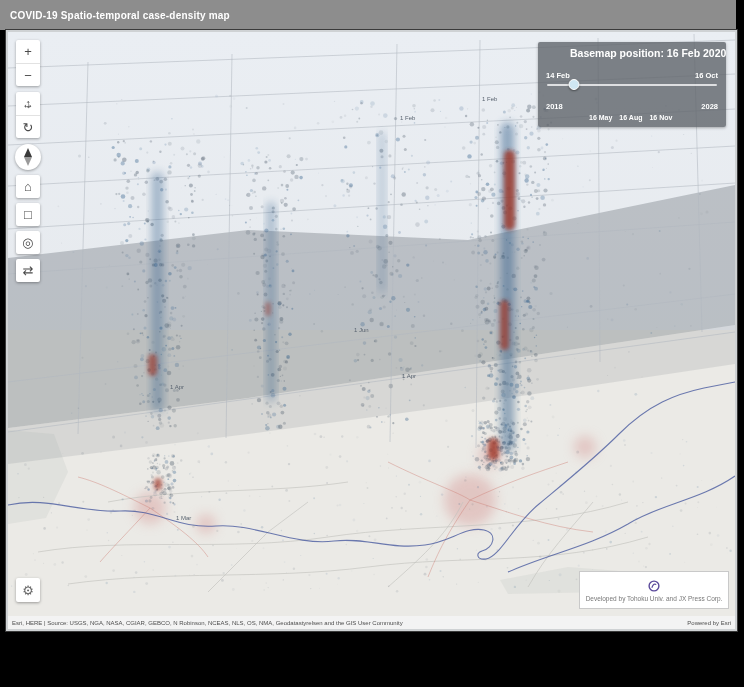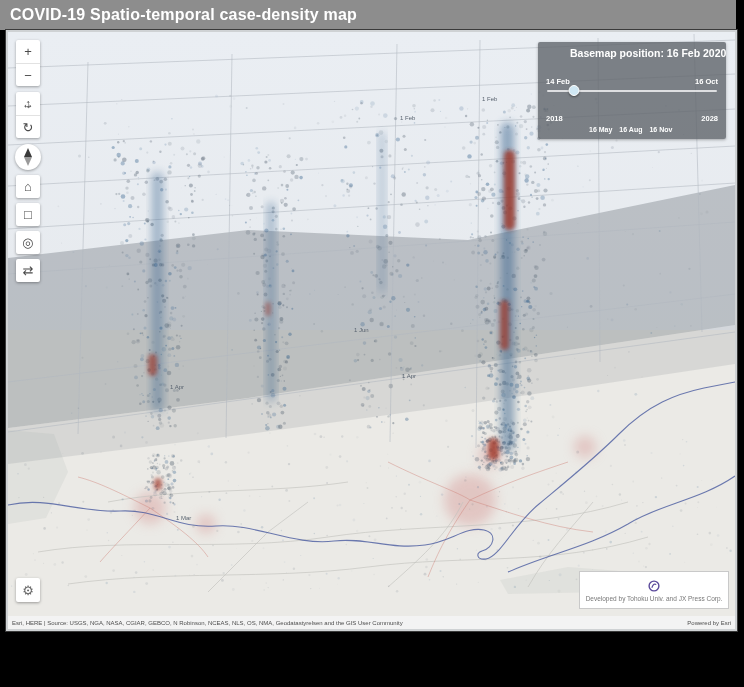--- a/index.html
+++ b/index.html
@@ -1,21 +1,21 @@
 <!DOCTYPE html>
 <html><head>
 <meta charset="utf-8">
 <style>
   html,body{margin:0;padding:0;background:#000;}
   body{font-family:"Liberation Sans",sans-serif;}
   .stage{position:relative;width:744px;height:687px;background:#000;overflow:hidden;}
 
   .titlebar{position:absolute;left:0;top:0;width:736px;height:30px;background:#8d8d8d;
     display:flex;align-items:center;padding-left:10px;box-sizing:border-box;}
-  .titlebar span{color:#fff;font-size:16px;font-weight:bold;letter-spacing:.2px;}
+  .titlebar span{color:#fff;font-size:10px;font-weight:bold;letter-spacing:.2px;}
 
   .viewport{position:absolute;left:8px;top:32px;width:727px;height:597px;background:#e6e9ec;
     box-shadow:0 0 0 2px #cfd2d4,0 0 0 3px #3a3a3a;overflow:hidden;}
   #scene-svg{position:absolute;left:0;top:0;width:727px;height:597px;display:block;}
 
   
   .tool-col{position:absolute;left:8px;top:8px;width:24px;}
   .tool-group{background:#fff;border-radius:2px;box-shadow:0 1px 3px rgba(0,0,0,.35);margin-bottom:6px;}
   .tool-btn{width:24px;height:23px;display:flex;align-items:center;justify-content:center;
     color:#4a4a4a;font-size:13px;line-height:1;cursor:pointer;position:relative;box-sizing:border-box;}
@@ -32,21 +32,21 @@
     border-left:4px solid transparent;border-right:4px solid transparent;border-top:9px solid #9a9a9a;}
 
   .settings-fab{position:absolute;left:8px;bottom:27px;width:24px;height:24px;background:#fff;border-radius:2px;
     box-shadow:0 1px 3px rgba(0,0,0,.35);display:flex;align-items:center;justify-content:center;
     color:#6a6a6a;font-size:13px;cursor:pointer;}
 
   
   .bp-panel{position:absolute;right:9px;top:10px;width:188px;background:rgba(95,100,106,.8);
     border-radius:2px;padding:5px 8px 6px;box-sizing:border-box;color:#fff;box-shadow:0 1px 3px rgba(0,0,0,.3);}
   .bp-title{font-size:10.5px;font-weight:bold;white-space:nowrap;padding-left:24px;}
-  .bp-row{display:flex;justify-content:space-between;font-size:7.5px;font-weight:bold;margin-top:18px;}
+  .bp-row{display:flex;justify-content:space-between;font-size:7.5px;font-weight:bold;margin-top:12px;}
   .bp-track{position:relative;height:10px;margin:0 1px;}
   .bp-track .line{position:absolute;left:0;right:0;top:4px;height:2px;background:rgba(255,255,255,.75);border-radius:1px;}
   .bp-handle{position:absolute;top:-1px;width:11px;height:11px;border-radius:50%;background:#cfe7f3;
     border:1px solid #fff;box-sizing:border-box;transform:translateX(-50%);box-shadow:0 1px 2px rgba(0,0,0,.4);cursor:pointer;}
   .bp-ticks{display:flex;gap:7px;font-size:7px;font-weight:bold;margin:3px 0 0 25%;}
 
   
   .dev-badge{position:absolute;right:6px;bottom:20px;width:150px;height:38px;background:#fff;
     border:1px solid #c9c9c9;box-sizing:border-box;display:flex;flex-direction:column;
     align-items:center;justify-content:center;gap:2px;}

